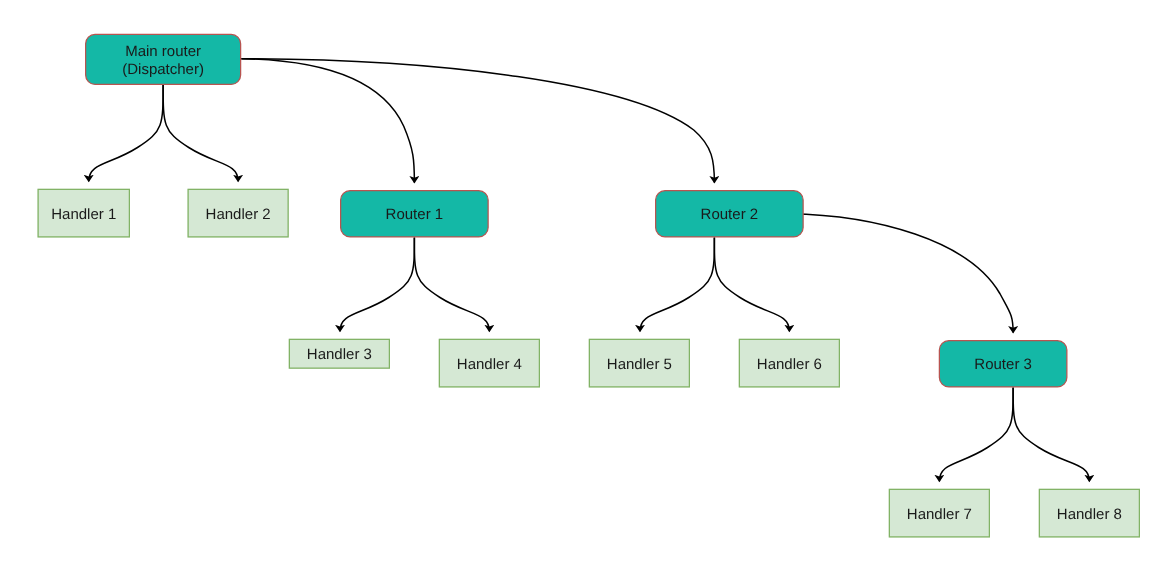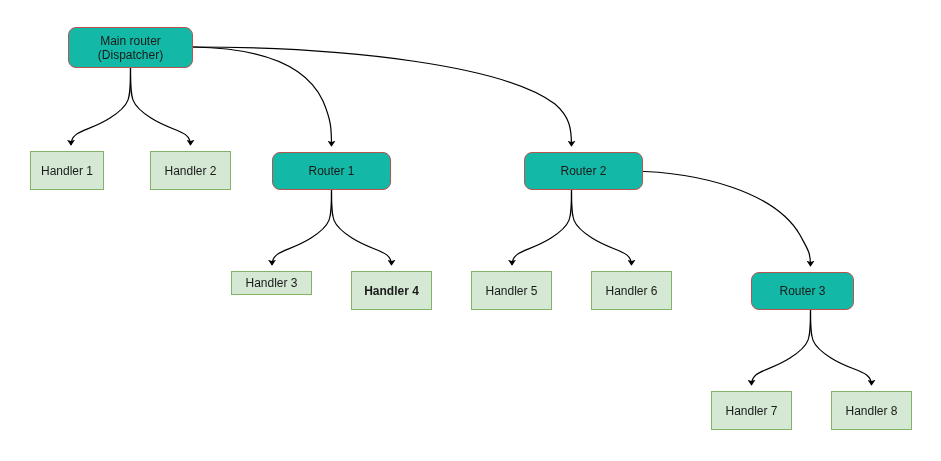--- a/index.html
+++ b/index.html
@@ -80,21 +80,21 @@
   </svg>
 
   <div id="node-layer">
       <div class="node node-router" style="left: 68px; top: 27px; width: 125px; height: 41px;">Main router
 (Dispatcher)</div>
       <div class="node node-handler" style="left: 30px; top: 151px; width: 74px; height: 39px;">Handler 1</div>
       <div class="node node-handler" style="left: 150px; top: 151px; width: 81px; height: 39px;">Handler 2</div>
       <div class="node node-router" style="left: 272px; top: 152px; width: 119px; height: 38px;">Router 1</div>
       <div class="node node-router" style="left: 524px; top: 152px; width: 119px; height: 38px; text-align: right;">Router 2</div>
       <div class="node node-handler" style="left: 231px; top: 271px; width: 81px; height: 24px;">Handler 3</div>
-      <div class="node node-handler" style="left: 351px; top: 271px; width: 81px; height: 39px; font-weight: bold;">Handler 4</div>
+      <div class="node node-handler" style="left: 351px; top: 271px; width: 81px; height: 39px;">Handler 4</div>
       <div class="node node-handler" style="left: 471px; top: 271px; width: 81px; height: 39px;">Handler 5</div>
       <div class="node node-handler" style="left: 591px; top: 271px; width: 81px; height: 39px;">Handler 6</div>
       <div class="node node-router" style="left: 751px; top: 272px; width: 103px; height: 38px;">Router 3</div>
       <div class="node node-handler" style="left: 711px; top: 391px; width: 81px; height: 39px;">Handler 7</div>
       <div class="node node-handler" style="left: 831px; top: 391px; width: 81px; height: 39px; text-align: right;">Handler 8</div>
     </div>
 
 </div>
 
 </body></html>

